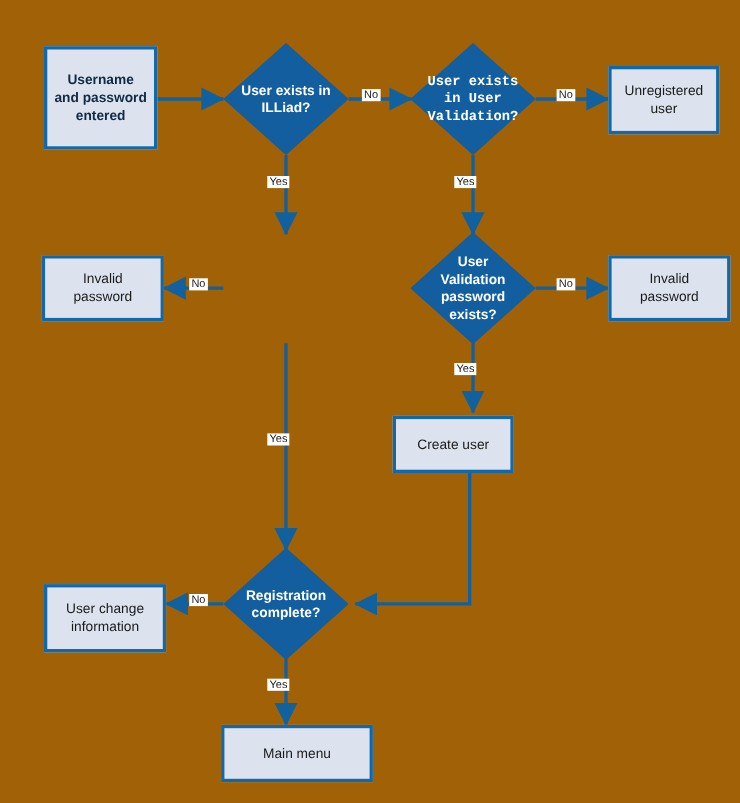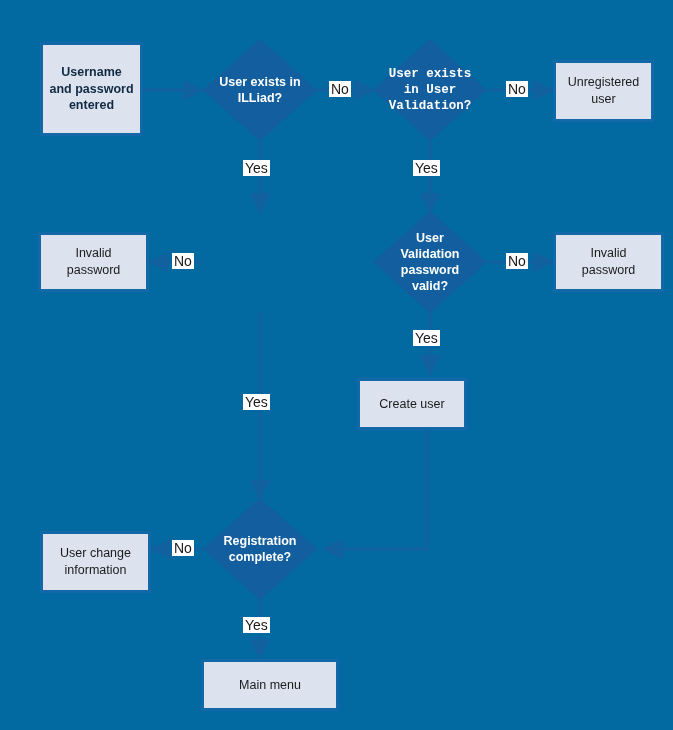--- a/index.html
+++ b/index.html
@@ -8,21 +8,21 @@
     padding: 0;
     background: #ffffff;
   }
   body {
     font-family: "Liberation Sans", sans-serif;
   }
   #canvas {
     position: relative;
     width: 673px;
     height: 730px;
-    background: #0369a1;
+    background: #a16207;
     overflow: hidden;
   }
   svg#wires {
     position: absolute;
     left: 0;
     top: 0;
     width: 673px;
     height: 730px;
   }
   .node {
@@ -69,21 +69,21 @@
     font-weight: bold;
     font-size: 12.5px;
     line-height: 1.28;
     pointer-events: none;
     padding: 0 12px;
     box-sizing: border-box;
   }
   .edge-label {
     position: absolute;
     color: #1a1a1a;
-    font-size: 14px;
+    font-size: 10px;
     background: #ffffff;
     padding: 0 2px;
     white-space: nowrap;
   }
 </style>
 </head>
 <body>
 
 <div id="canvas">
 
@@ -159,21 +159,21 @@
       <polygon points="57,0 114,51 57,102 0,51" fill="#125e9e"></polygon>
     </svg>
     <div class="decision-label">User exists in User Validation?</div>
   </div>
 
 
   <div class="decision-wrap" style="left:373px; top:211px; width:114px; height:102px;">
     <svg class="decision-shape" viewBox="0 0 114 102" preserveAspectRatio="none">
       <polygon points="57,0 114,51 57,102 0,51" fill="#125e9e"></polygon>
     </svg>
-    <div class="decision-label">User Validation password valid?</div>
+    <div class="decision-label">User Validation password exists?</div>
   </div>
 
   <div class="decision-wrap" style="left:203px; top:498px; width:114px; height:102px;">
     <svg class="decision-shape" viewBox="0 0 114 102" preserveAspectRatio="none">
       <polygon points="57,0 114,51 57,102 0,51" fill="#125e9e"></polygon>
     </svg>
     <div class="decision-label">Registration complete?</div>
   </div>
 
   <div class="edge-label" style="left:329px; top:81px;">No</div>

